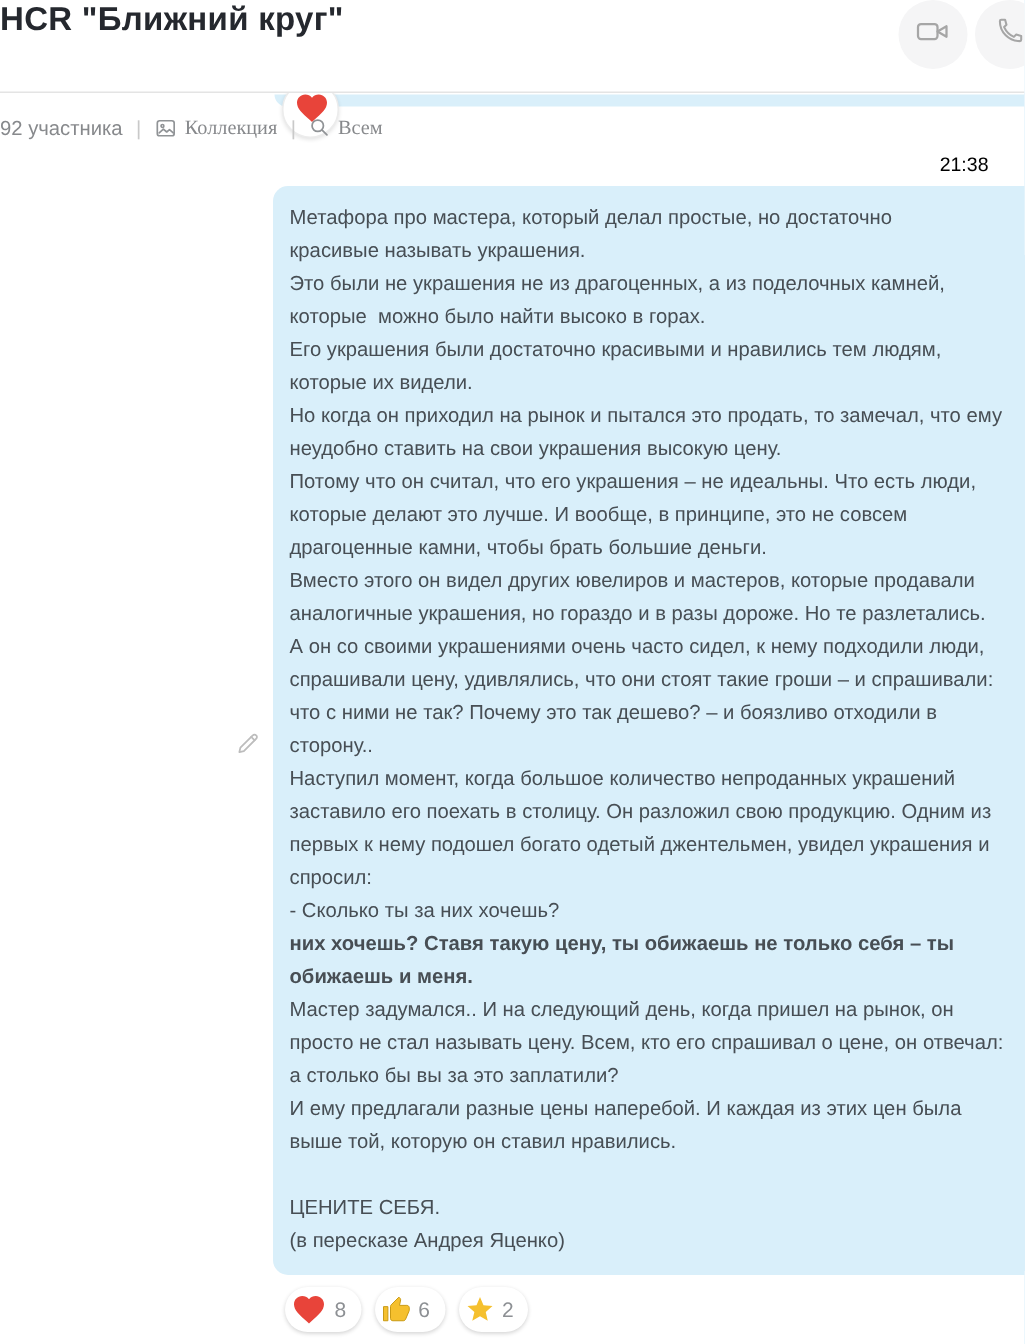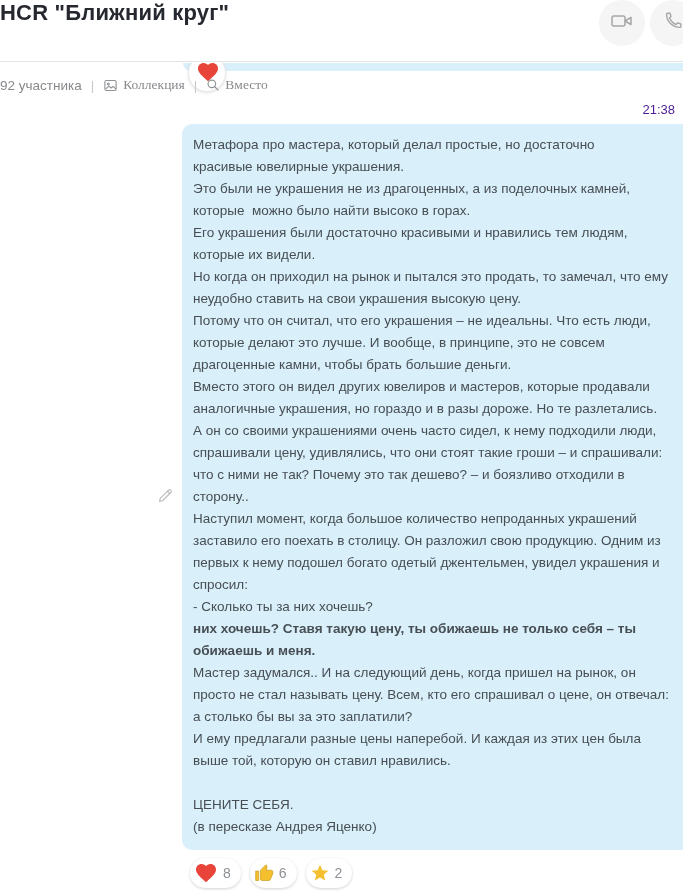--- a/index.html
+++ b/index.html
@@ -35,21 +35,21 @@
     position:absolute;top:1px;left:183px;right:0;height:8px;
     border-bottom-left-radius:8px;
   }
   .prev-reaction{
     position:absolute;top:-8px;left:188px;width:38px;height:38px;border-radius:50%;
     background:#fff;border:1px solid #ececec;box-shadow:0 1px 3px rgba(0,0,0,.12);
     box-sizing:border-box;z-index:2;
   }
   .prev-reaction .emoji{position:absolute;left:7px;top:5px;}
   .timestamp{
-    position:absolute;top:40px;right:8px;font-size:13px;color:#4c1d95;
+    position:absolute;top:40px;right:24px;font-size:13px;color:#000000;
   }
   .bubble{
     position:absolute;left:182px;top:62px;width:594px;box-sizing:border-box;
     border-radius:10px;padding:10px 11px 12px 11px;
   }
   .msg-line{
     font-size:13.5px;line-height:22px;color:#474e54;white-space:pre;
   }
   .msg-line .bold{font-weight:700;}
   .pencil{position:absolute;left:156px;top:424px;}
@@ -81,21 +81,21 @@
       <span>Коллекция</span>
     </span>
     <span class="sep">|</span>
     <span class="link">
       <span class="emoji">
         <svg width="14" height="14" viewBox="0 0 24 24" fill="none" stroke="#909396" stroke-width="2" stroke-linecap="round">
           <circle cx="10" cy="10" r="6.5"></circle>
           <path d="M15 15l5.5 5.5"></path>
         </svg>
       </span>
-      <span>Вместо</span>
+      <span>Всем</span>
     </span>
   </div>
   <div class="call-btns">
     <div class="circle-btn">
       <span>
         <svg width="24" height="24" viewBox="0 0 24 24" fill="none" stroke="#a6a6a6" stroke-width="1.5" stroke-linecap="round" stroke-linejoin="round">
           <rect x="2" y="7" width="13" height="10" rx="2"></rect>
           <path d="M15 12l6-3.5v7L15 12z"></path>
         </svg>
       </span>
@@ -127,21 +127,21 @@
   <span class="pencil">
     <svg width="19" height="19" viewBox="0 0 24 24" fill="none" stroke="#bdbdbd" stroke-width="1.5" stroke-linecap="round" stroke-linejoin="round">
       <path d="M4.5 19.5l.9-3.8L15.8 5.3a2 2 0 012.9 0h0a2 2 0 010 2.9L8.3 18.6l-3.8.9z"></path>
       <path d="M14.5 6.6l2.9 2.9"></path>
     </svg>
   </span>
 
   <div class="bubble" style="background: rgb(217, 239, 250);">
     <div id="message-text">
         <div class="msg-line"><span>Метафора про мастера, который делал простые, но достаточно</span></div>
-        <div class="msg-line"><span>красивые ювелирные украшения.</span></div>
+        <div class="msg-line"><span>красивые называть украшения.</span></div>
         <div class="msg-line"><span>Это были не украшения не из драгоценных, а из поделочных камней,</span></div>
         <div class="msg-line"><span>которые  можно было найти высоко в горах.</span></div>
         <div class="msg-line"><span>Его украшения были достаточно красивыми и нравились тем людям,</span></div>
         <div class="msg-line"><span>которые их видели.</span></div>
         <div class="msg-line"><span>Но когда он приходил на рынок и пытался это продать, то замечал, что ему</span></div>
         <div class="msg-line"><span>неудобно ставить на свои украшения высокую цену.</span></div>
         <div class="msg-line"><span>Потому что он считал, что его украшения – не идеальны. Что есть люди,</span></div>
         <div class="msg-line"><span>которые делают это лучше. И вообще, в принципе, это не совсем</span></div>
         <div class="msg-line"><span>драгоценные камни, чтобы брать большие деньги.</span></div>
         <div class="msg-line"><span>Вместо этого он видел других ювелиров и мастеров, которые продавали</span></div>

